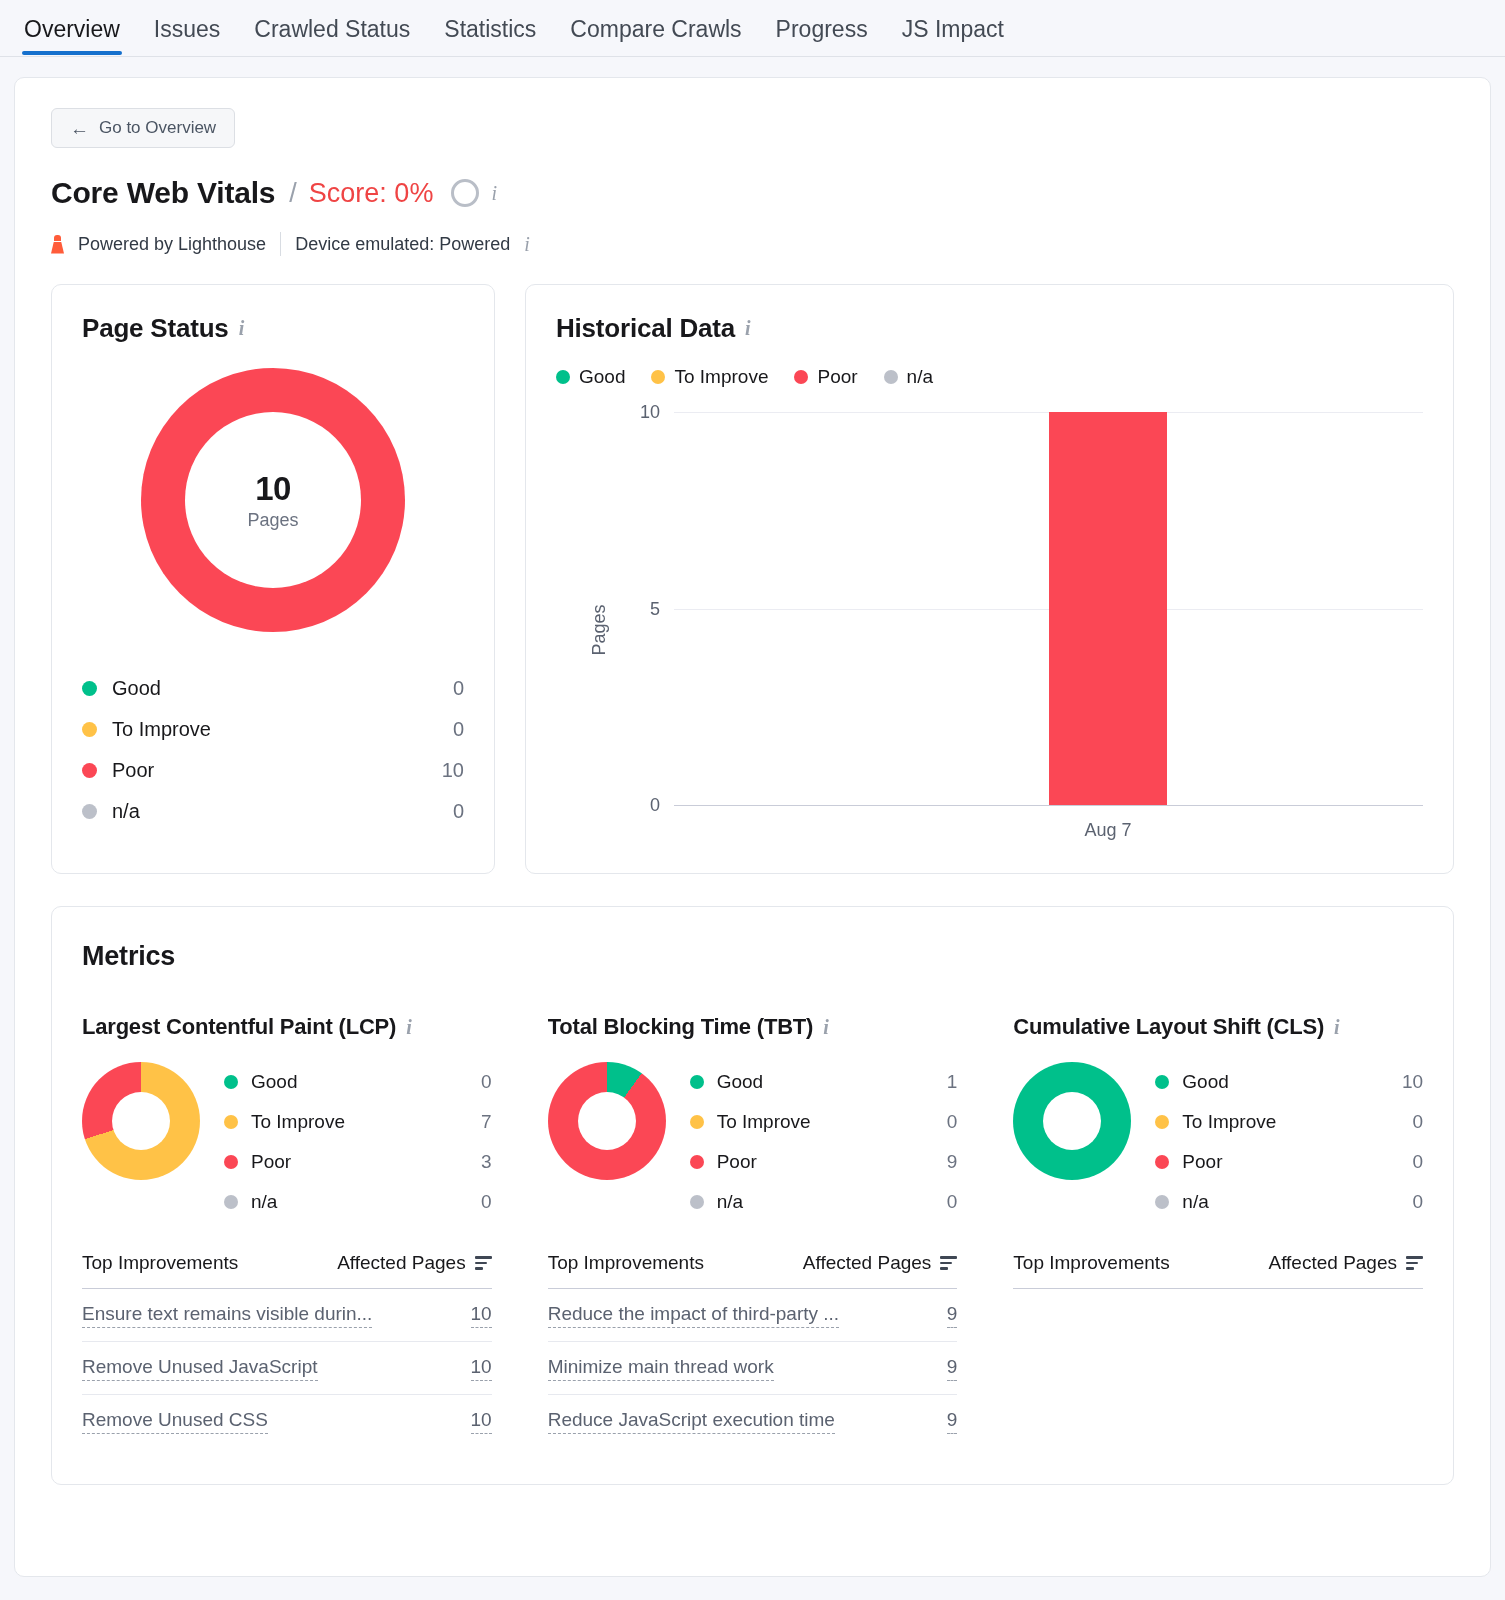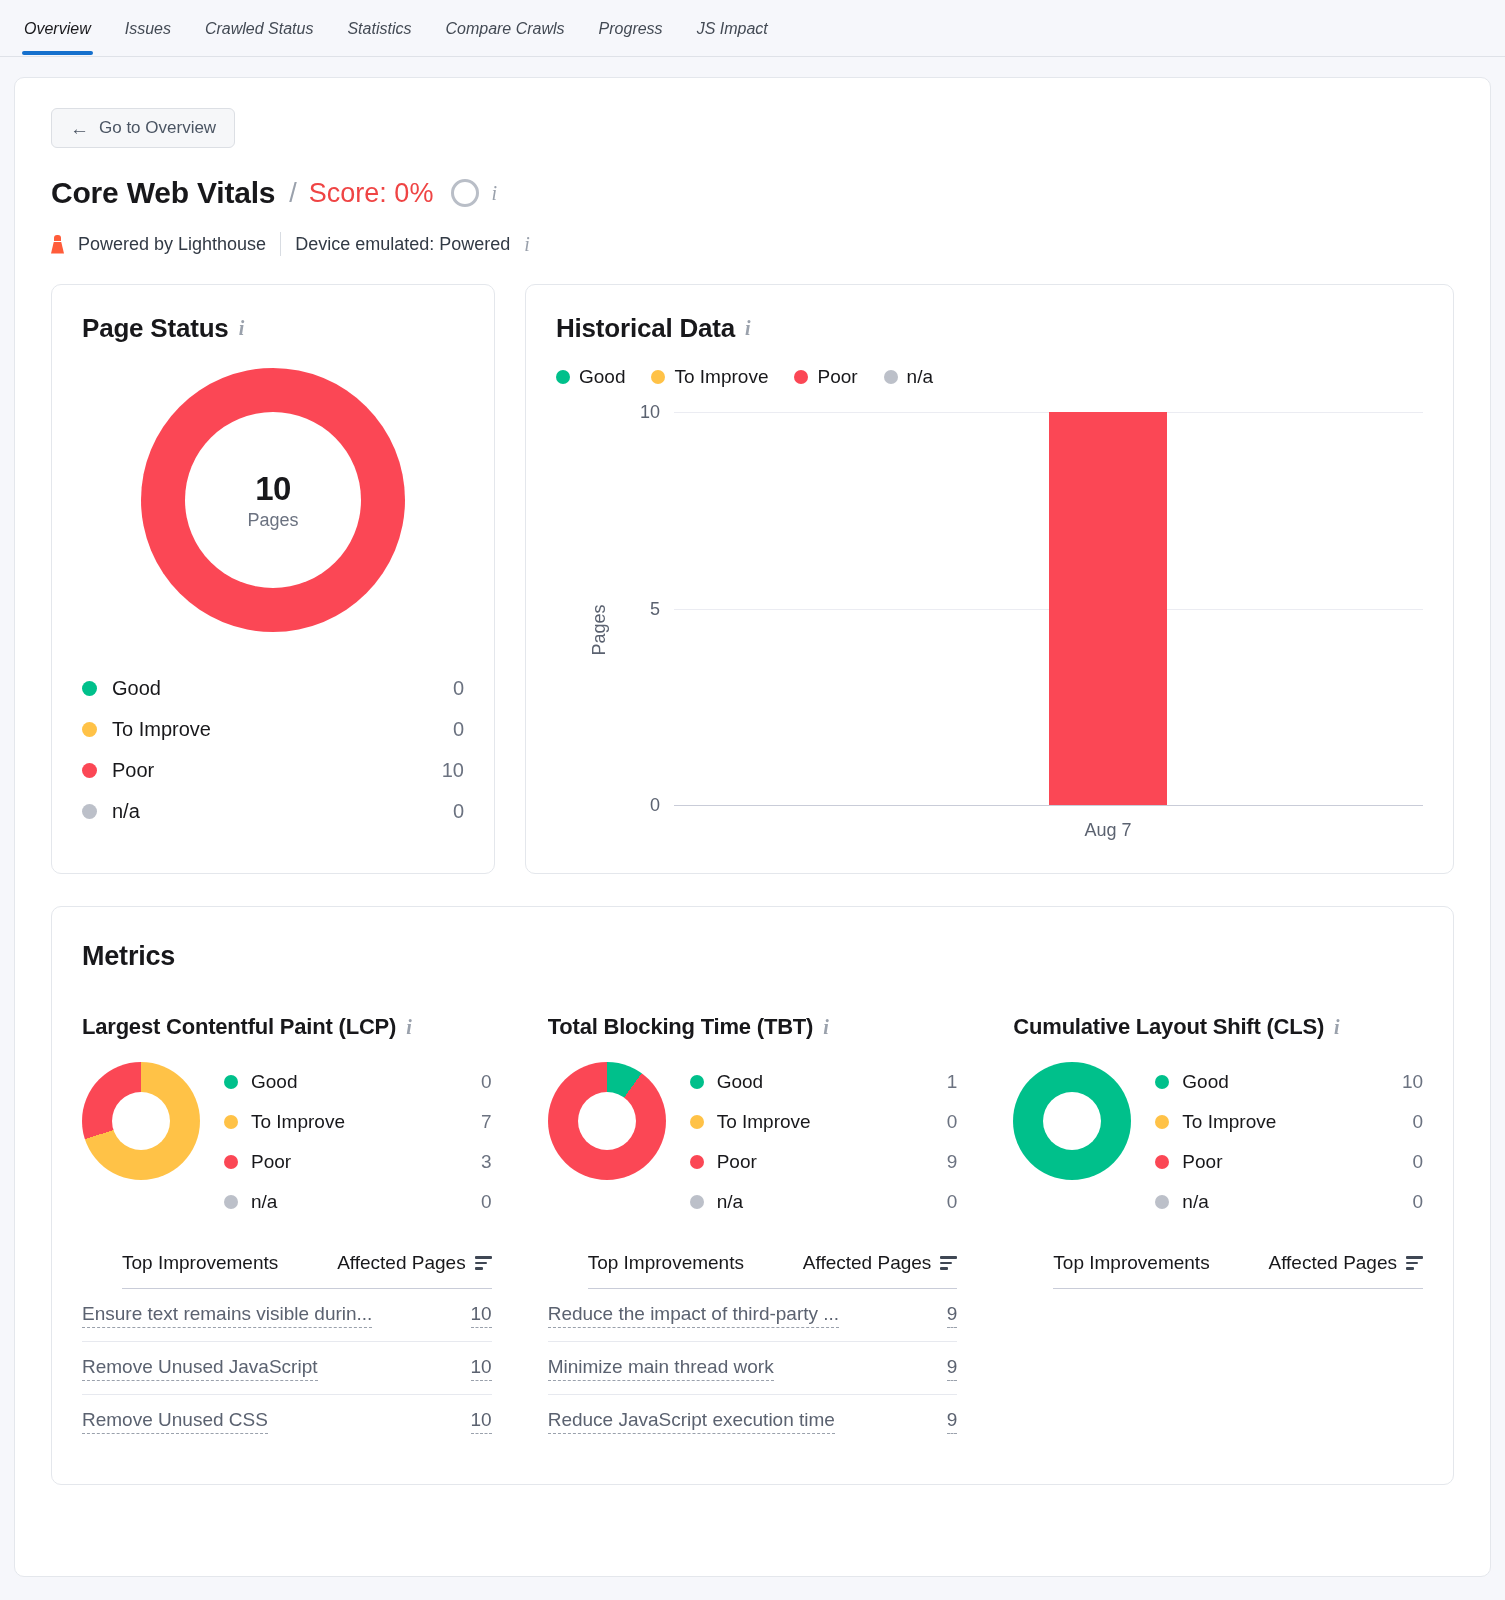--- a/index.html
+++ b/index.html
@@ -24,27 +24,26 @@
   }
   .tabbar::after {
     content: "";
     position: absolute;
     left: 0; right: 0; bottom: 0;
     height: 1px;
     background: #dfe2e8;
   }
   .tab {
     position: relative;
-    font-size: 16px;
+    font-size: 23px;
     line-height: 26px;
     color: #434a54;
     padding: 0 2px 13px 2px;
     cursor: pointer;
     white-space: nowrap;
-    font-style: italic;
   }
   .tab.active { color: #18181b; }
   .tab.active::after {
     content: "";
     position: absolute;
     left: 0; right: 0; bottom: 0;
     height: 4px;
     background: #1570cd;
     border-radius: 2px;
     z-index: 2;
@@ -238,21 +237,20 @@
   .metric-legend { flex: 1; min-width: 0; }
   .metric-legend .legend-row { height: 40px; font-size: 19px; }
   .metric-legend .legend-dot { width: 14px; height: 14px; margin-right: 13px; }
 
   .improv-head {
     display: flex; align-items: center;
     margin-top: 30px;
     padding-bottom: 14px;
     border-bottom: 1px solid #c9ccd8;
     font-size: 19px;
-    margin-left: 40px;
   }
   .improv-head .col1 { color: #18181b; }
   .improv-head .col2 { margin-left: auto; display: flex; align-items: center; gap: 9px; color: #18181b; }
   .sort-icon { display: inline-flex; flex-direction: column; gap: 3px; cursor: pointer; }
   .sort-icon i { display: block; height: 2.5px; background: #3f4754; border-radius: 1px; }
   .sort-icon i:nth-child(1) { width: 17px; }
   .sort-icon i:nth-child(2) { width: 12px; }
   .sort-icon i:nth-child(3) { width: 8px; }
 
   .improv-row {

